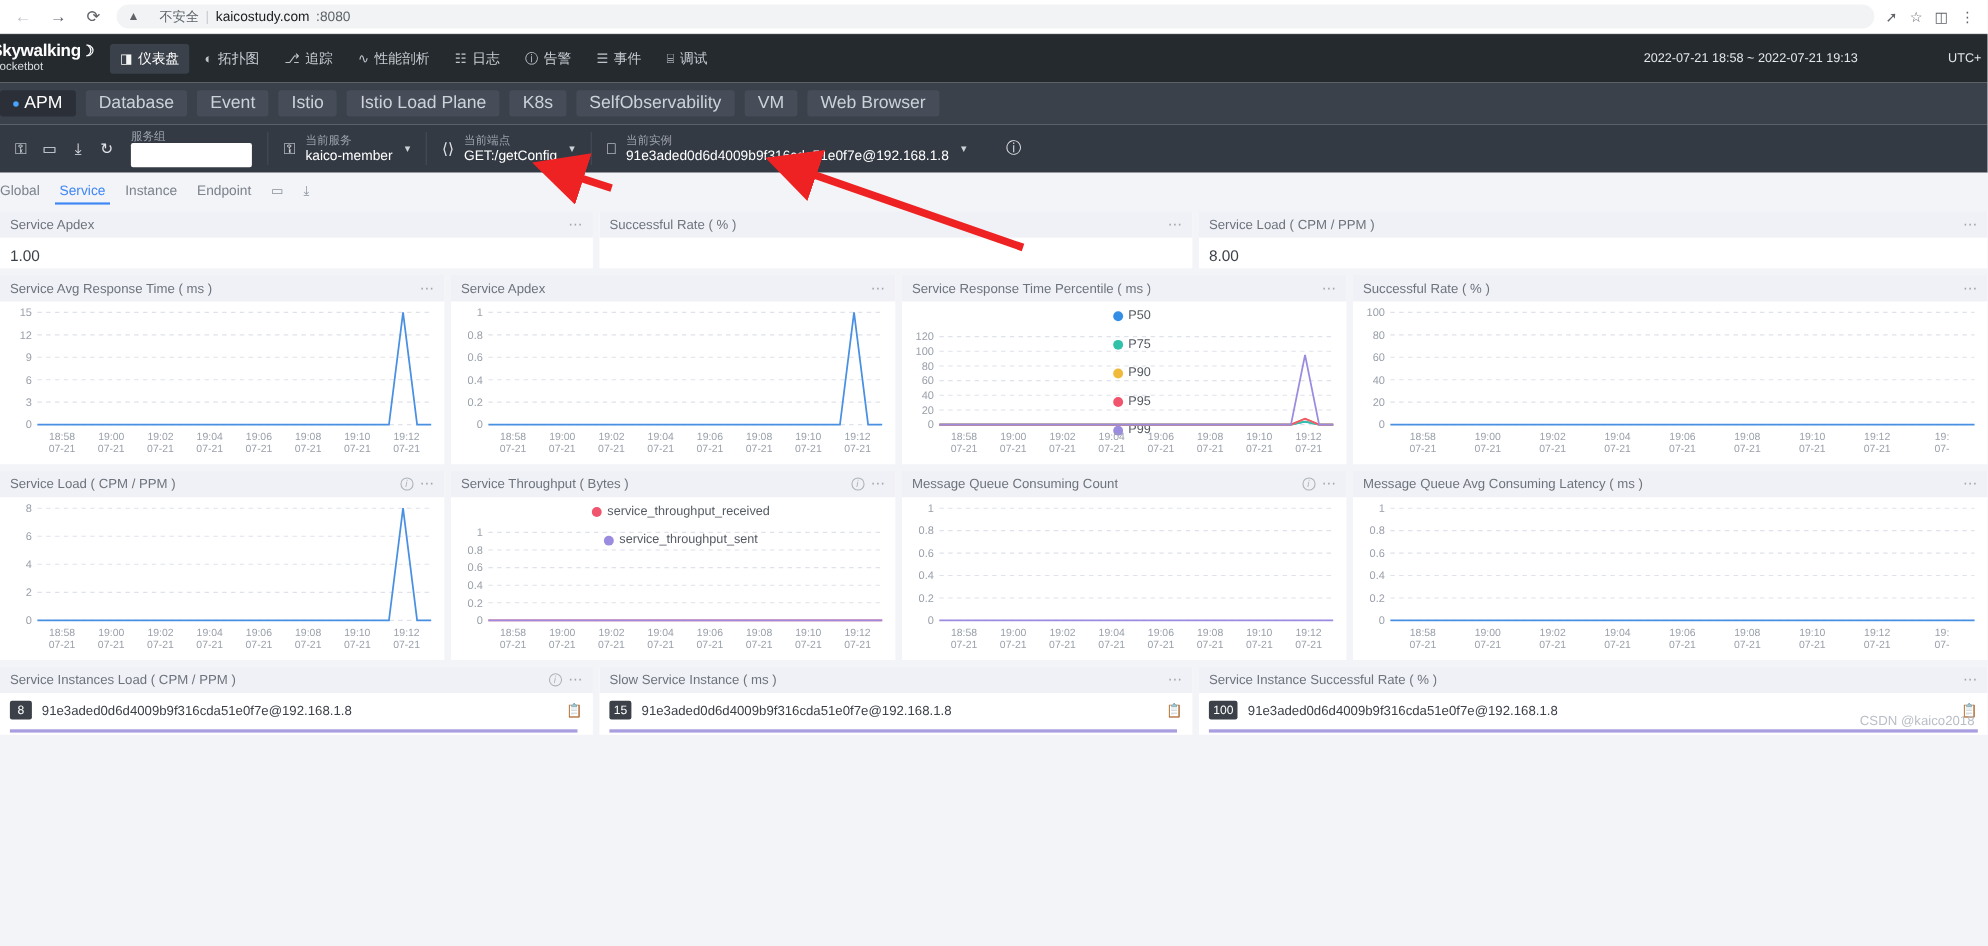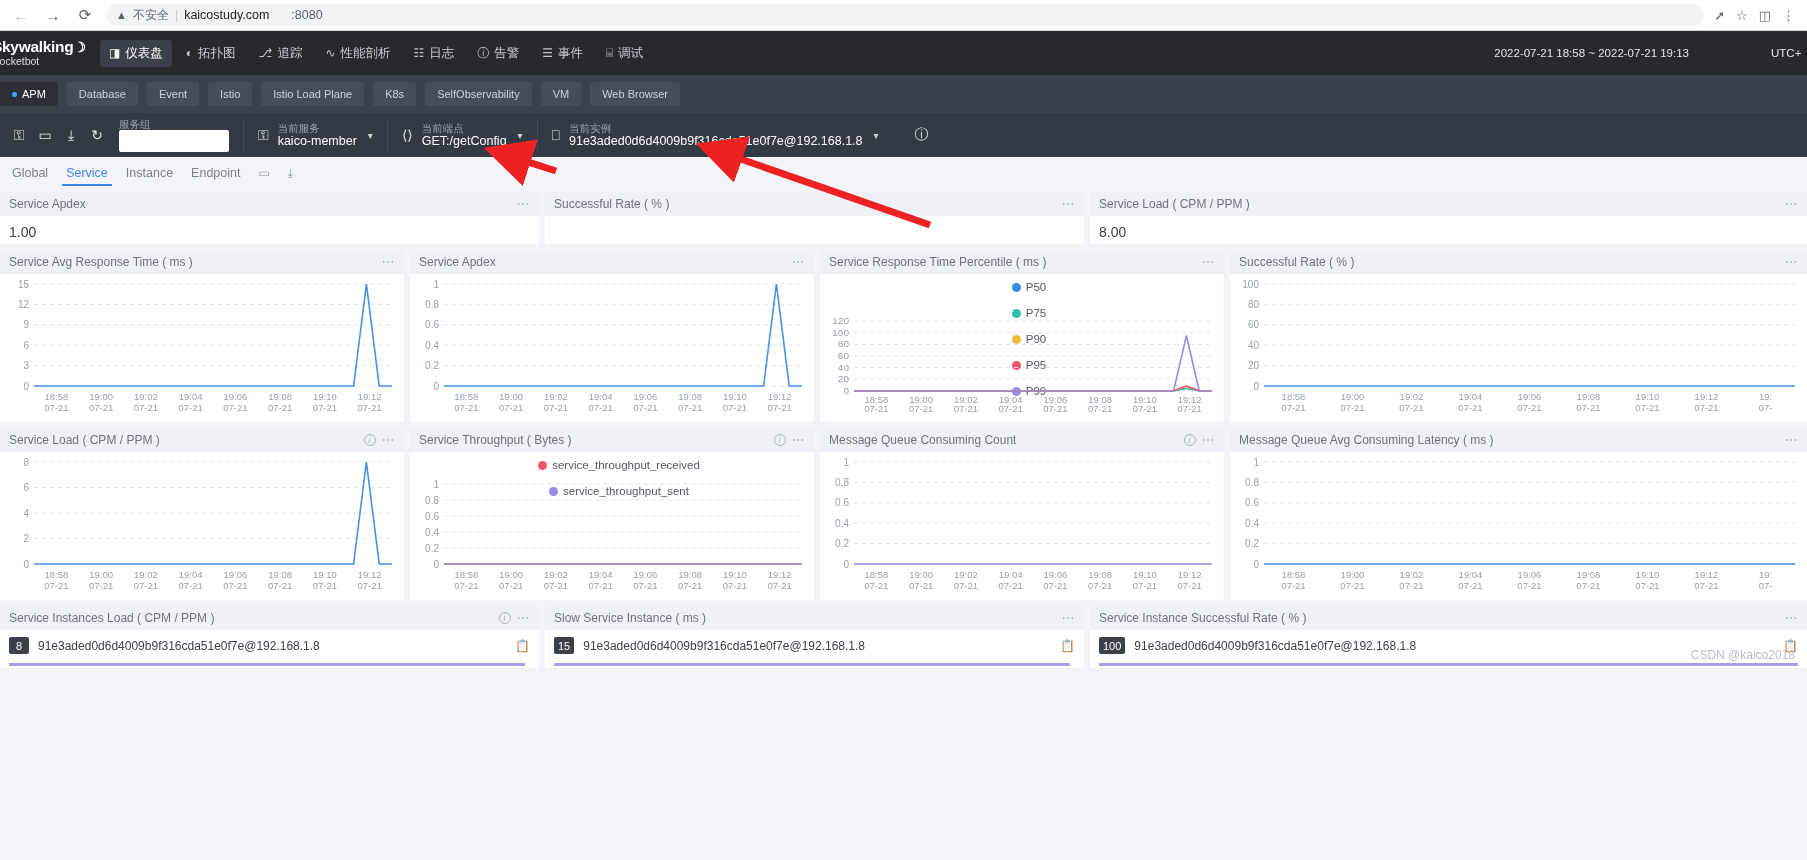--- a/index.html
+++ b/index.html
@@ -18,24 +18,24 @@
     width: 22px; height: 22px; display: flex; align-items: center; justify-content: center;
     color: #5f6368; font-size: 15px; border-radius: 50%; flex: none;
   }
   .nav-ico.disabled { color: #bdc1c6; }
   .omnibox {
     flex: 1; height: 22px; background: #f1f3f4; border-radius: 11px;
     display: flex; align-items: center; padding: 0 10px; gap: 6px;
     font-size: 12.5px; color: #202124;
   }
   .warn-tri { color: #5f6368; font-size: 11px; }
-  .not-secure { color: #5f6368; font-size: 12px; }
+  .not-secure { color: #5f6368; font-size: 12px; margin-left: 12px; }
   .omni-div { color: #c8cbcf; }
   .url-host { color: #202124; }
-  .url-port { color: #5f6368; margin-left: 16px; }
+  .url-port { color: #5f6368; }
   .chrome-right { display: flex; align-items: center; gap: 11px; padding-right: 2px; }
   .chrome-right .ci { color: #5f6368; font-size: 13px; }
 
   
   .sw-top {
     height: 44px; background: #252a2f; display: flex; align-items: center;
     position: relative;
   }
   .sw-logo {
     width: 96px; padding-left: 0px; margin-left: -8px; color: #fff;
@@ -62,21 +62,21 @@
   }
 
   
   .sw-tabs {
     height: 38px; background: #3a414b; display: flex; align-items: center;
     gap: 9px; padding-left: 0;
   }
   .sw-tab {
     height: 24px; padding: 0 12px; background: #464d58; border-radius: 3px;
     display: flex; align-items: center; gap: 5px;
-    font-size: 11px; color: #cdd2d9; white-space: nowrap;
+    font-size: 16px; color: #cdd2d9; white-space: nowrap;
   }
   .sw-tab.active { background: #2b3038; color: #ffffff; }
   .sw-tab .dot { width: 5px; height: 5px; border-radius: 50%; background: #4aa3ff; flex: none; }
 
   
   .sw-sel {
     height: 44px; background: #343a44; display: flex; align-items: center;
     gap: 0; padding-left: 0;
   }
   .sel-tools { display: flex; align-items: center; gap: 0; }
@@ -98,21 +98,21 @@
     width: 110px; height: 22px; background: #ffffff; border: none; border-radius: 2px;
   }
   .sel-info {
     width: 26px; height: 26px; display: flex; align-items: center; justify-content: center;
     color: #dfe3e8; font-size: 14px; margin-left: 16px;
   }
 
   
   .sub-nav {
     height: 29px; background: #f3f4f8; display: flex; align-items: flex-end;
-    gap: 18px; padding-left: 12px;
+    gap: 18px; padding-left: 0;
   }
   .sub-item {
     font-size: 12.5px; color: #7b828c; padding-bottom: 6px; position: relative;
     white-space: nowrap;
   }
   .sub-item.active { color: #3f87f5; }
   .sub-item.active::after {
     content: ""; position: absolute; left: -4px; right: -4px; bottom: 0;
     height: 2px; background: #3f87f5;
   }
@@ -464,21 +464,21 @@
               </div>
               <div class="lg">
                 <span class="sw" style="background: rgb(240, 85, 109);"></span>
                 <span>P95</span>
               </div>
               <div class="lg">
                 <span class="sw" style="background: rgb(155, 140, 224);"></span>
                 <span>P99</span>
               </div>
             </div>
-          <div class="plot" style="top:42px">
+          <div class="plot" style="top:26px">
               <svg viewBox="0 0 400 122" preserveAspectRatio="none">
                 <line x1="34" x2="392" y1="6" y2="6" stroke="#dfe2ea" stroke-dasharray="4 4" stroke-width="1"></line>
                 <text x="29" y="9.5" text-anchor="end" font-size="10" fill="#9aa0aa" font-family="&quot;Liberation Sans&quot;, sans-serif">120</text>
                 <line x1="34" x2="392" y1="19.333333333333336" y2="19.333333333333336" stroke="#dfe2ea" stroke-dasharray="4 4" stroke-width="1"></line>
                 <text x="29" y="22.833333333333336" text-anchor="end" font-size="10" fill="#9aa0aa" font-family="&quot;Liberation Sans&quot;, sans-serif">100</text>
                 <line x1="34" x2="392" y1="32.66666666666667" y2="32.66666666666667" stroke="#dfe2ea" stroke-dasharray="4 4" stroke-width="1"></line>
                 <text x="29" y="36.16666666666667" text-anchor="end" font-size="10" fill="#9aa0aa" font-family="&quot;Liberation Sans&quot;, sans-serif">80</text>
                 <line x1="34" x2="392" y1="46" y2="46" stroke="#dfe2ea" stroke-dasharray="4 4" stroke-width="1"></line>
                 <text x="29" y="49.5" text-anchor="end" font-size="10" fill="#9aa0aa" font-family="&quot;Liberation Sans&quot;, sans-serif">60</text>
                 <line x1="34" x2="392" y1="59.333333333333336" y2="59.333333333333336" stroke="#dfe2ea" stroke-dasharray="4 4" stroke-width="1"></line>

